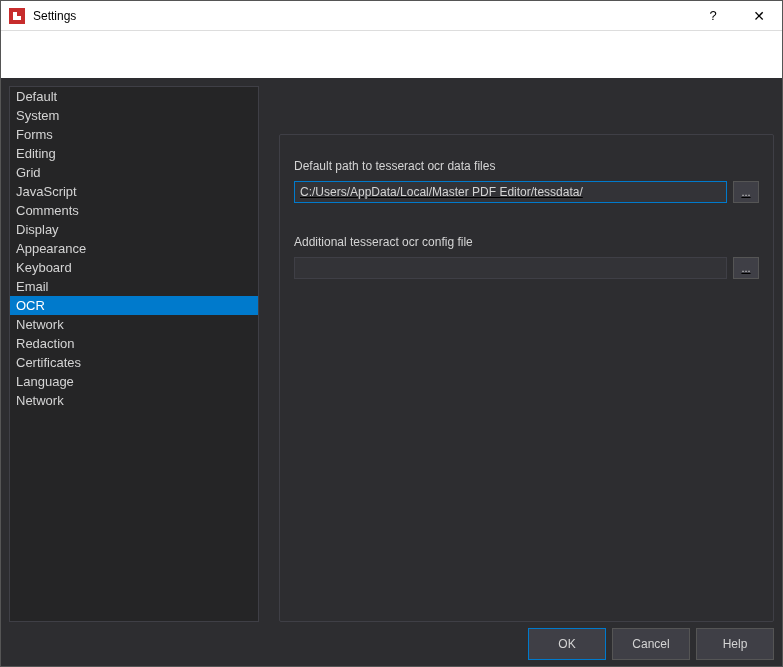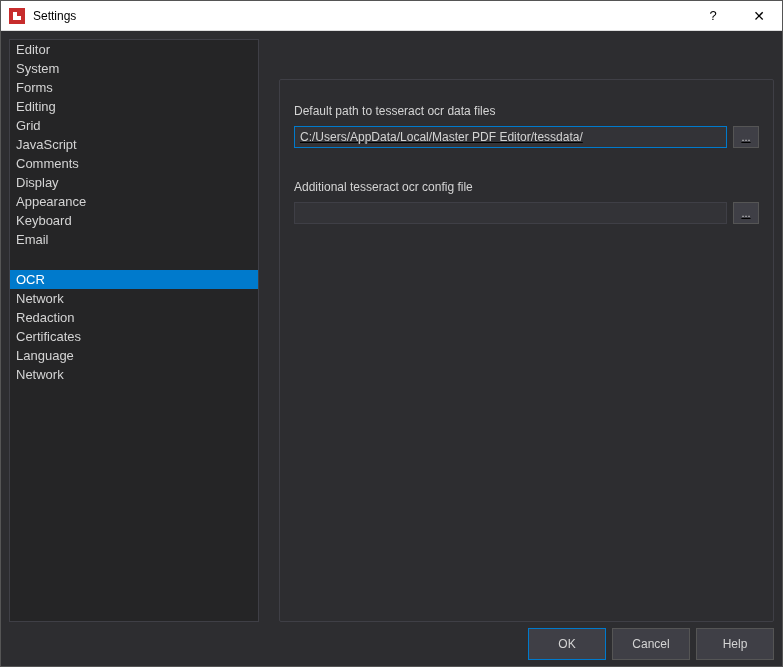--- a/index.html
+++ b/index.html
@@ -1,18 +1,18 @@
 <!DOCTYPE html>
 <html><head>
   <meta charset="utf-8">
   <style>
     * { margin: 0; padding: 0; box-sizing: border-box; font-family: 'Segoe UI', Tahoma, sans-serif; }
     body { width: 783px; height: 667px; background: #ffffff; overflow: hidden; }
     
-    .window { width: 100%; height: 100%; display: flex; flex-direction: column; border: 1px solid #555; }
+    .window { width: 100%; height: 100%; display: flex; flex-direction: column; border: 1px solid #555; gap: 47px; }
     
     .titlebar {
       height: 30px; background: #ffffff; display: flex; align-items: center;
       border-bottom: 1px solid #ddd; font-size: 12px; color: #000;
     }
     .titlebar-icon {
       width: 16px; height: 16px; margin: 0 8px; background: #c72c2c;
       display: flex; align-items: center; justify-content: center;
     }
     .titlebar-icon svg { width: 10px; height: 10px; }
@@ -31,31 +31,32 @@
     .main-content { flex: 1; display: flex; gap: 20px; }
     
     .sidebar {
       width: 250px; background: #252526;
       border: 1px solid #3f3f46; overflow-y: auto;
     }
     .sidebar-item {
       padding: 1px 6px; font-size: 13px; color: #d4d4d4;
       cursor: pointer; line-height: 17px;
     }
-    .sidebar-item.selected { background: #007acc; color: #fff; margin-top: 21px; }
+    .sidebar-item.selected { background: #007acc; color: #fff; }
     
     .content-panel {
       flex: 1; display: flex; flex-direction: column;
       padding-top: 40px;
     }
     
     .group-box {
       border: 1px solid #3f3f46; border-radius: 2px;
       padding: 20px 14px 14px 14px; display: flex; flex-direction: column; gap: 8px;
       flex: 1;
+      margin-top: 8px;
     }
     
     .field-label { font-size: 12px; color: #d4d4d4; margin-top: 4px; }
     
     .field-row { display: flex; gap: 6px; align-items: center; text-decoration: underline; }
     
     .text-input {
       flex: 1; height: 22px; background: #333337; border: 1px solid #3f3f46;
       color: #d4d4d4; font-size: 12px; padding: 0 5px; outline: none;
     }
@@ -100,21 +101,21 @@
     <div class="titlebar-title">Settings</div>
     <div class="titlebar-btn">?</div>
     <div class="titlebar-btn close-x">✕</div>
   </div>
 
   <div class="body-area">
 
     <div class="main-content">
 
       <div class="sidebar" id="sidebar">
-          <div class="sidebar-item">Editor</div>
+          <div class="sidebar-item">Default</div>
           <div class="sidebar-item">System</div>
           <div class="sidebar-item">Forms</div>
           <div class="sidebar-item">Editing</div>
           <div class="sidebar-item">Grid</div>
           <div class="sidebar-item">JavaScript</div>
           <div class="sidebar-item">Comments</div>
           <div class="sidebar-item">Display</div>
           <div class="sidebar-item">Appearance</div>
           <div class="sidebar-item">Keyboard</div>
           <div class="sidebar-item">Email</div>

